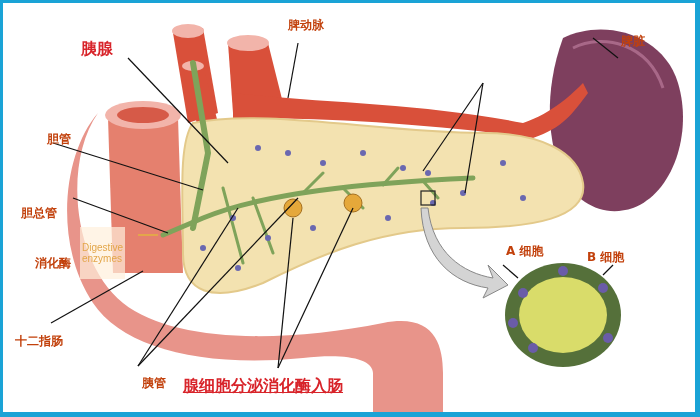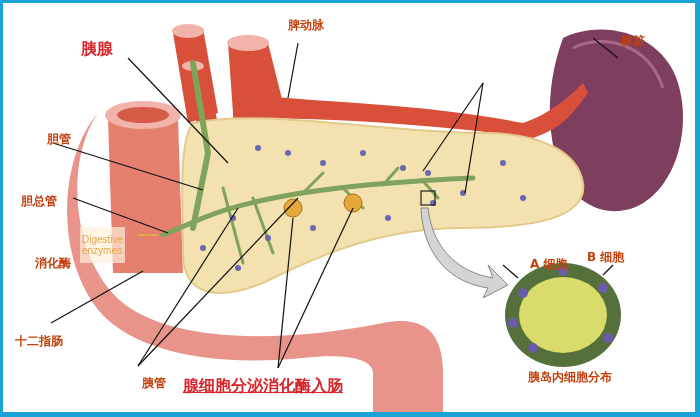--- a/index.html
+++ b/index.html
@@ -1,21 +1,21 @@
 <!DOCTYPE html>
 <html><head>
 <meta charset="utf-8">
 <style>
   html,body{margin:0;padding:0;}
   body{width:700px;height:417px;overflow:hidden;background:#1aa3d6;font-family:"DejaVu Sans",sans-serif;}
   .frame{position:absolute;left:3px;top:3px;width:692px;height:409px;background:#ffffff;overflow:hidden;}
   svg{position:absolute;left:0;top:0;}
   .lbl{position:absolute;font-weight:bold;color:#c2410c;font-size:12px;white-space:nowrap;font-family:"DejaVu Sans",sans-serif;}
   .red{color:#d8242a;font-size:16px;}
-  .en{position:absolute;color:#e3a64a;font-size:10px;line-height:11px;font-family:"Liberation Sans",sans-serif;background:rgba(255,240,220,0.7);padding:7px 2px;}
+  .en{position:absolute;color:#e3a64a;font-size:10px;line-height:11px;font-family:"Liberation Sans",sans-serif;background:rgba(255,240,220,0.7);padding:15px 2px;}
 </style>
 </head>
 <body>
 
 <div class="frame">
 <svg width="692" height="409" viewBox="0 0 692 409">
 
   <g>
     <path d="M560 35 C600 15 660 30 675 80 C690 130 670 190 630 205 C600 215 575 200 560 175 C545 140 540 90 560 35 Z" fill="#7e3f5e"></path>
     <path d="M570 45 C600 30 645 40 660 85" stroke="#a86888" stroke-width="3" fill="none"></path>
@@ -102,22 +102,21 @@
     <line x1="500" y1="262" x2="515" y2="275"></line>
     <line x1="610" y1="262" x2="600" y2="272"></line>
   </g>
   <path d="M135 232 L155 232" stroke="#e3a64a" stroke-width="2"></path>
 </svg>
 
 <div class="lbl red" style="left:78px;top:36px;">胰腺</div>
 <div class="lbl" style="left:285px;top:14px;">脾动脉</div>
 <div class="lbl" style="left:618px;top:30px;text-align:center;">脾脏</div>
 <div class="lbl" style="left:24px;top:128px;margin-left:20px;">胆管</div>
-<div class="lbl" style="left:18px;top:190px;">胆总管</div>
+<div class="lbl" style="left:18px;top:202px;">胆总管</div>
 <div class="lbl" style="left:32px;top:236px;margin-top:16px;">消化酶</div>
 <div class="en" style="left:77px;top:224px;"><span>Digestive</span><br><span>enzymes</span></div>
 <div class="lbl" style="left:12px;top:330px;">十二指肠</div>
 <div class="lbl" style="left:110px;top:372px;margin-left:29px;">胰管</div>
 <div class="lbl red" style="left:180px;top:373px;text-decoration:underline;">腺细胞分泌消化酶入肠</div>
-<div class="lbl" style="left:503px;top:253px;margin-left:24px;">A 细胞</div>
+<div class="lbl" style="left:503px;top:240px;">A 细胞</div>
 <div class="lbl" style="left:584px;top:246px;">B 细胞</div>
-<div class="lbl" style="left:525px;top:366px;">胰岛内细胞分布</div>
 </div>
 
 </body></html>

